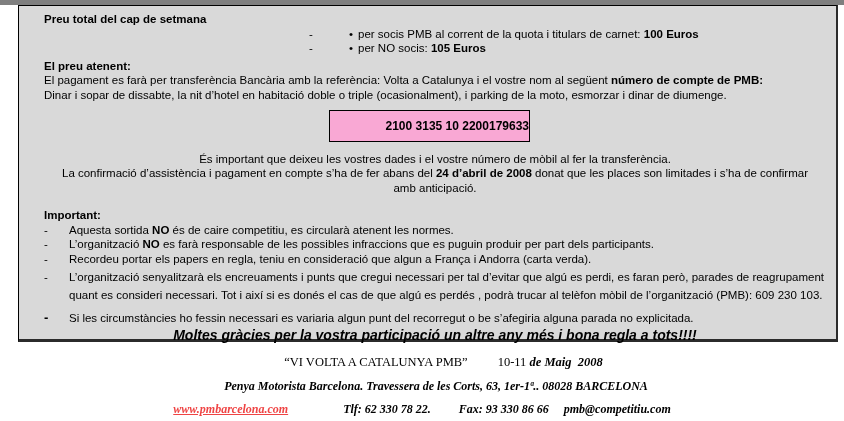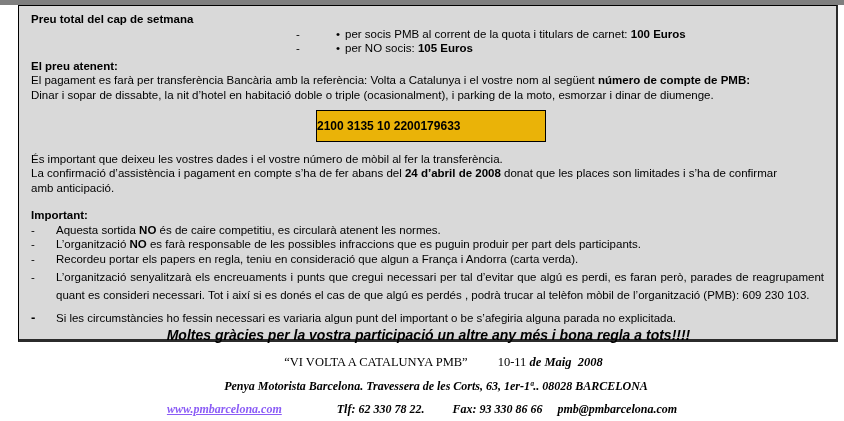--- a/index.html
+++ b/index.html
@@ -7,41 +7,41 @@
   #stage { position:relative; width:844px; height:421px; }
 
   .top-strip { position:absolute; left:0; top:0; width:844px; height:5px; background:#7f7f7f; }
 
   .main-box {
     position:absolute; left:18px; top:5px; width:820px; height:337px;
     background:#d9d9d9;
     border:1px solid #000;
     border-right:2px solid #2b2b2b;
     border-bottom:3px solid #2b2b2b;
-    padding:6px 10px 4px 12px;
+    padding:6px 10px 4px 25px;
     font-size:11.5px; line-height:14.5px; color:#000;
   }
 
   .bold { font-weight:bold; }
   .section-title { font-weight:bold; }
 
   .price-row { display:flex; padding-left:265px; }
   .price-dash { width:40px; }
   .bullet { margin-right:5px; }
 
   .includes-block { margin-top:3px; }
 
   .account-box {
-    width:230px; margin-left:285px; margin-top:8px;
-    border:1px solid #000; background:#eab308;
-    text-align:left; font-weight:bold; font-size:12px;
+    width:201px; margin-left:285px; margin-top:8px;
+    border:1px solid #000; background:#f9a8d4;
+    text-align:right; font-weight:bold; font-size:12px;
     padding:8px 0 7px 0;
   }
 
-  .transfer-block { margin-top:10px; }
+  .transfer-block { margin-top:10px;text-align:center; }
 
   .important-block { margin-top:13px; }
   .imp-item { display:flex; }
   .imp-marker { width:25px; flex:0 0 25px; }
   .imp-marker.bold-marker { font-weight:bold; font-size:13px; }
   .imp-text { flex:1; }
   .imp-item.justified { margin-top:3px; line-height:17.5px; }
   .imp-item.justified .imp-text { text-align:justify; padding-right:2px; }
   .imp-item.last { margin-top:7px; }
 
@@ -53,21 +53,21 @@
   .footer {
     position:absolute; left:0; top:347px; width:844px;
     text-align:center; font-family:"Liberation Serif", serif;
     font-size:12.5px; color:#000;
   }
   .footer-line1 { margin-top:8px;padding-left:43px; }
   .footer-line1 .event-date-plain { margin-left:30px; }
   .footer-line1 .event-date-italic { font-weight:bold; font-style:italic; white-space:pre; }
   .footer-line2 { margin-top:9px; font-weight:bold; font-style:italic; font-size:12px;margin-left:28px; }
   .footer-line3 { margin-top:8px; font-weight:bold; font-style:italic; font-size:12px; }
-  .website-link { color:#8b5cf6; text-decoration:underline; margin-right:55px; cursor:pointer; }
+  .website-link { color:#ef4444; text-decoration:underline; margin-right:55px; cursor:pointer; }
   .phone { margin-right:28px; }
   .fax { margin-right:15px; }
 </style>
 </head>
 <body>
 
 <div id="stage">
 
   <div class="top-strip"></div>
 
@@ -117,31 +117,31 @@
         <span class="imp-text">Recordeu portar els papers en regla, teniu en consideració que algun a França i Andorra (carta verda).</span>
       </div>
 
       <div class="imp-item justified">
         <span class="imp-marker">-</span>
         <span class="imp-text">L’organització senyalitzarà els encreuaments i punts que cregui necessari per tal d’evitar que algú es perdi, es faran però, parades de reagrupament quant es consideri necessari. Tot i així si es donés el cas de que algú es perdés , podrà trucar al telèfon mòbil de l’organització (PMB): 609 230 103.</span>
       </div>
 
       <div class="imp-item last">
         <span class="imp-marker bold-marker">-</span>
-        <span class="imp-text">Si les circumstàncies ho fessin necessari es variaria algun punt del important o be s’afegiria alguna parada no explicitada.</span>
+        <span class="imp-text">Si les circumstàncies ho fessin necessari es variaria algun punt del recorregut o be s’afegiria alguna parada no explicitada.</span>
       </div>
     </div>
 
     <div class="thanks-line">Moltes gràcies per la vostra participació un altre any més i bona regla a tots!!!!</div>
 
   </div>
 
   <div class="footer">
     <div class="footer-line1">
       <span>“VI VOLTA A CATALUNYA PMB”</span><span class="event-date-plain">10-11</span><span class="event-date-italic"> de Maig  2008</span>
     </div>
     <div class="footer-line2">Penya Motorista Barcelona. Travessera de les Corts, 63, 1er-1ª.. 08028 BARCELONA</div>
     <div class="footer-line3">
-      <span class="website-link">www.pmbarcelona.com</span><span class="phone">Tlf: 62 330 78 22.</span><span class="fax">Fax: 93 330 86 66</span><span>pmb@pmbarcelona.com</span>
+      <span class="website-link">www.pmbarcelona.com</span><span class="phone">Tlf: 62 330 78 22.</span><span class="fax">Fax: 93 330 86 66</span><span>pmb@competitiu.com</span>
     </div>
   </div>
 
 </div>
 
 </body></html>

